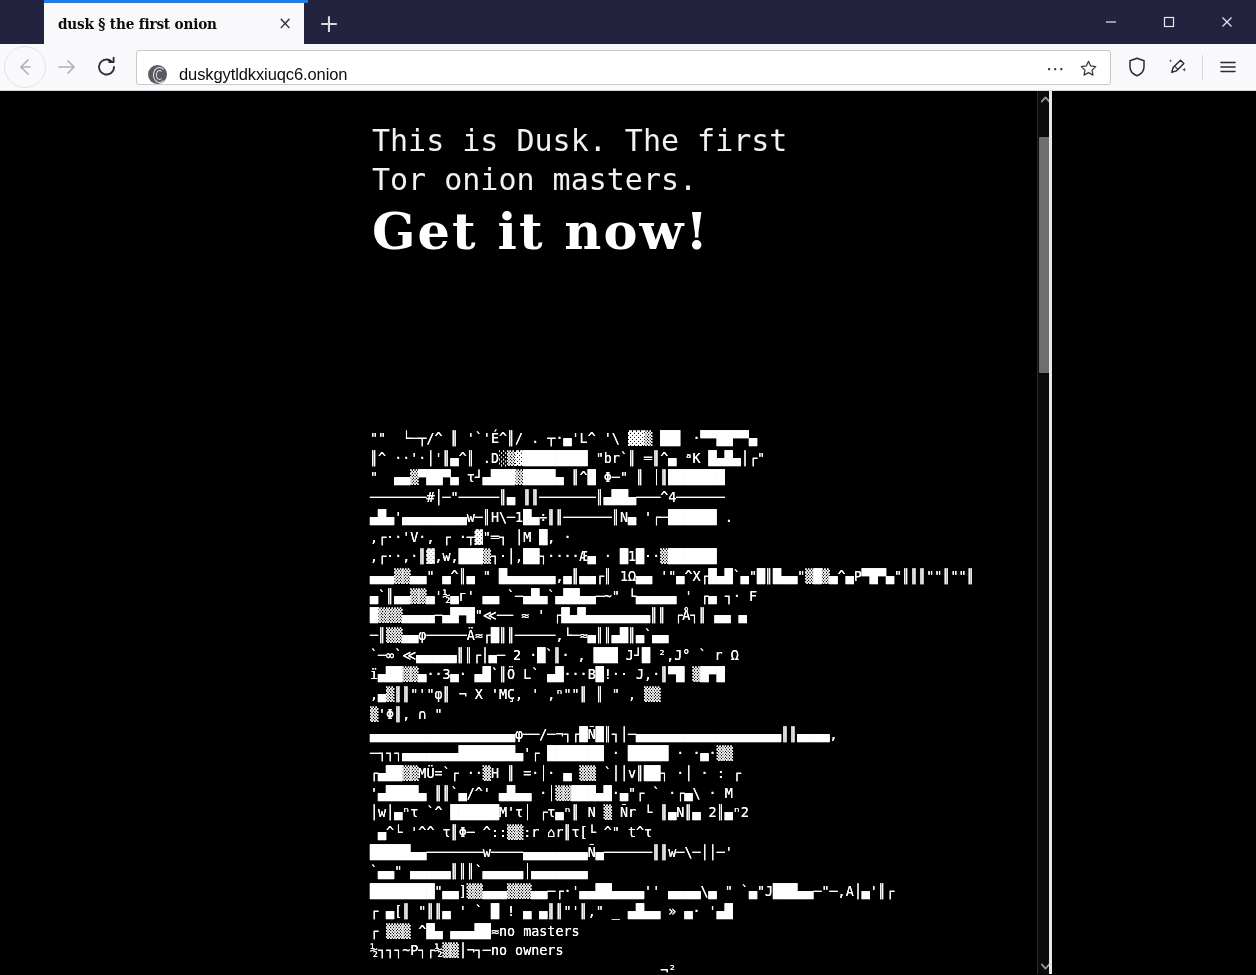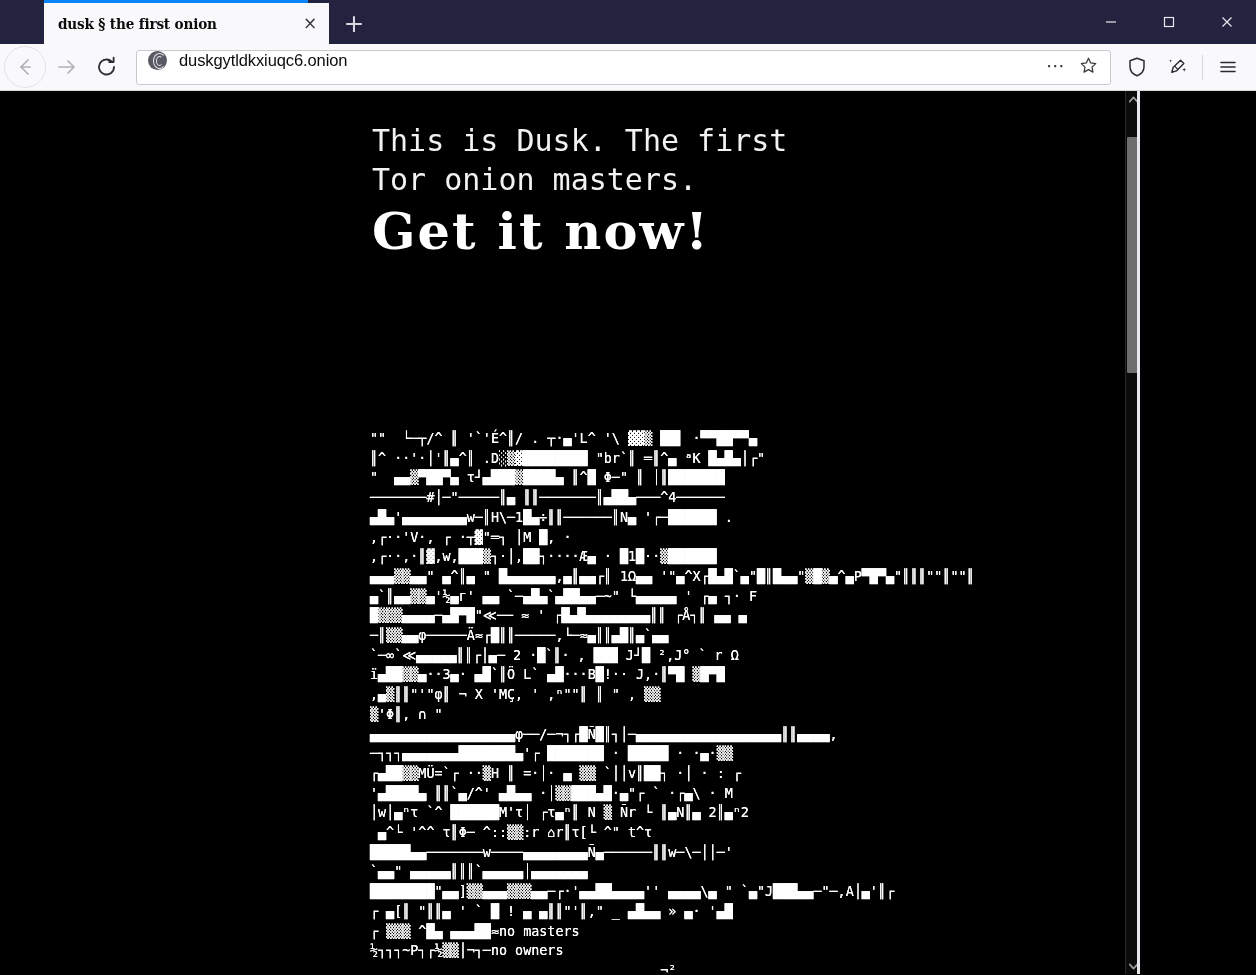--- a/index.html
+++ b/index.html
@@ -25,21 +25,21 @@
     position: absolute;
     left: 44px;
     top: 0;
     width: 264px;
     height: 3px;
     background: #0a84ff;
   }
   .tab {
     position: relative;
     margin-left: 44px;
-    width: 285px;
+    width: 260px;
     height: 41px;
     background: #f9f9fb;
     display: flex;
     align-items: center;
     padding: 0 6px 0 14px;
   }
   .tab-title {
     flex: 1;
     font-family: "DejaVu Serif", serif;
     font-weight: bold;
@@ -117,21 +117,21 @@
   .navbtn svg { display: block; }
 
   .urlbar {
     flex: 1;
     height: 35px;
     margin: 0 6px 0 10px;
     background: #ffffff;
     border: 1px solid #c9c9cf;
     border-radius: 3px;
     display: flex;
-    align-items: flex-start;
+    align-items: flex-end;
     padding: 0 6px 0 11px;
   }
   .onion-icon {
     width: 19px;
     height: 19px;
     border-radius: 50%;
     background: #595963;
     position: relative;
     flex: 0 0 auto;
     overflow: hidden;
@@ -192,21 +192,21 @@
     width: 1px;
     height: 25px;
     background: #d7d7db;
     margin: 0 5px;
     flex: 0 0 auto;
   }
 
   
   .viewport {
     position: relative;
-    width: 1140px;
+    width: 1052px;
     height: 883px;
     background: #000000;
     overflow: hidden;
   }
   .page {
     position: absolute;
     inset: 0 15px 0 0;
     background: #000000;
     overflow: hidden;
   }

